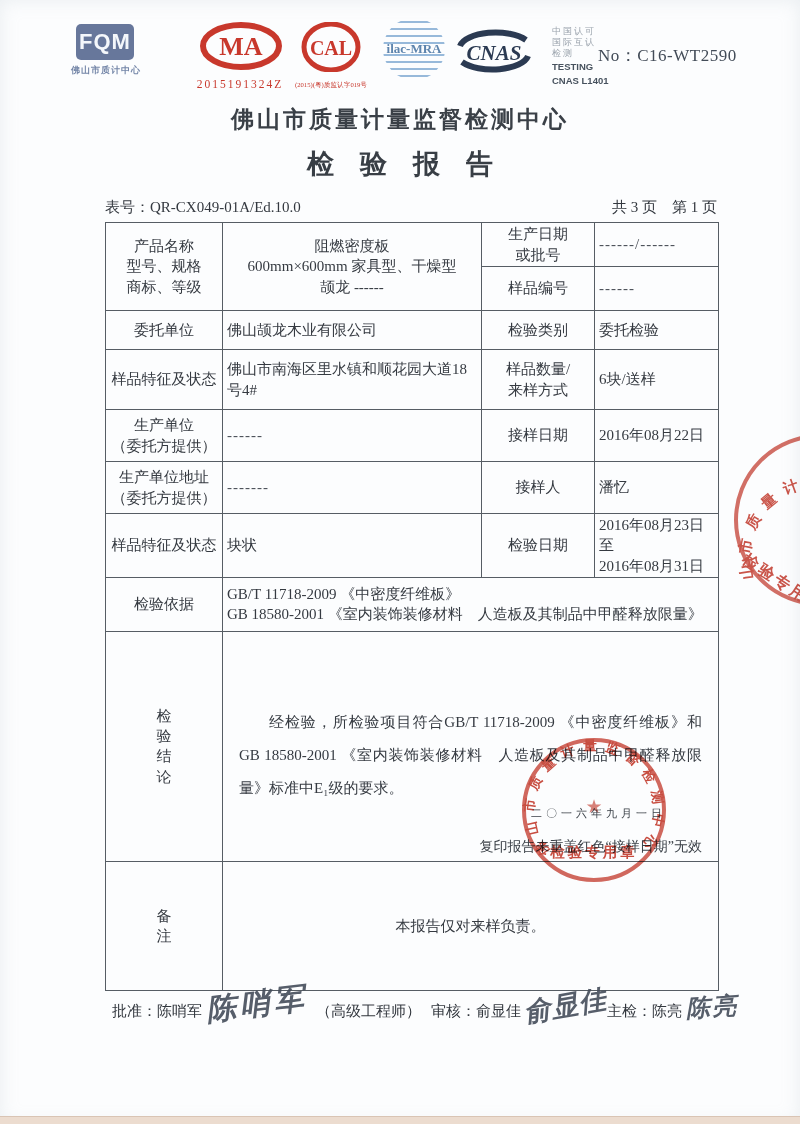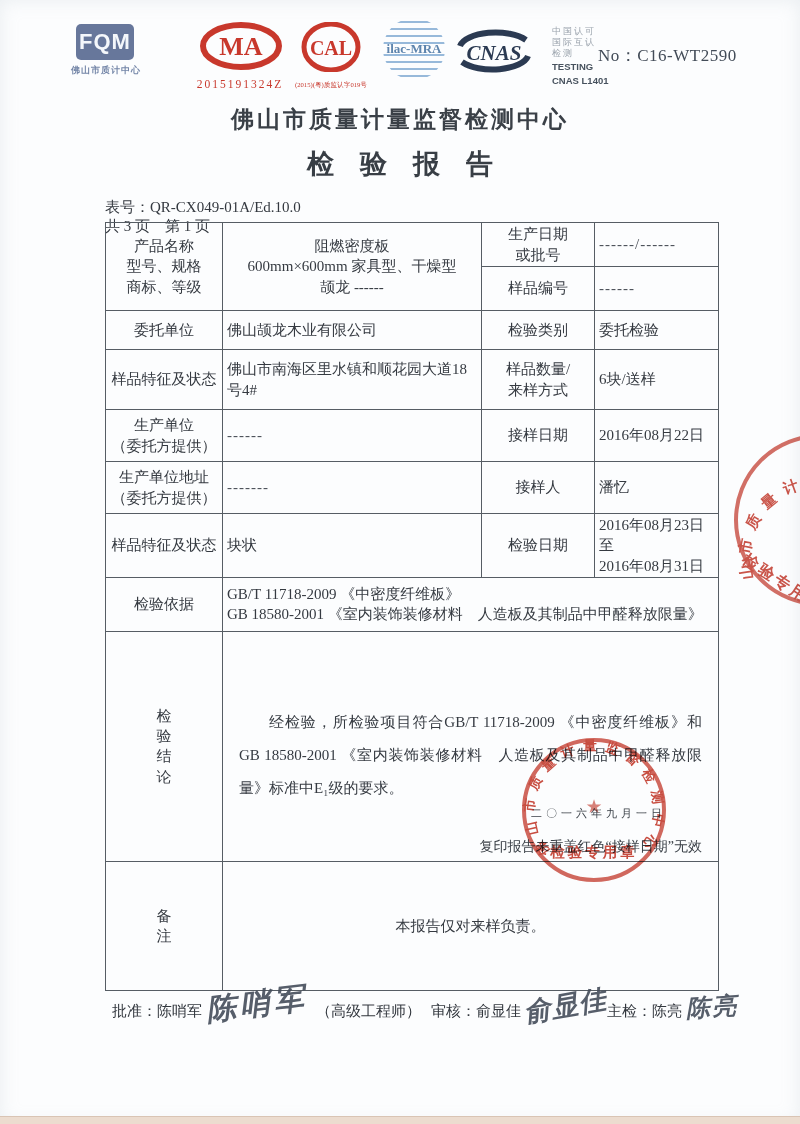--- a/index.html
+++ b/index.html
@@ -25,21 +25,21 @@
   .cnas-txt .cn{color:#9aa3ac;font-size:9px;line-height:11px;letter-spacing:2px;}
   .cnas-txt .en{color:#47525e;font-size:9.5px;font-weight:bold;line-height:12px;margin-top:2px;}
   .report-no{left:598px;top:44px;font-size:17px;color:#434c58;letter-spacing:.5px;}
   
   .org-title{left:0;top:104px;width:100%;text-align:center;font-size:23px;font-weight:600;
         letter-spacing:3px;color:#3a4047;}
   .report-title{left:0;top:146px;width:100%;text-align:center;font-size:27px;font-weight:700;
         letter-spacing:26px;text-indent:26px;color:#383e45;}
   
   .form-line{left:105px;top:198px;width:612px;display:flex;justify-content:space-between;
-        font-size:15px;color:#33383f;flex-direction:column;}
+        font-size:15px;color:#33383f;}
   
   table.report{position:absolute;left:105px;top:222px;width:613px;border-collapse:collapse;
         table-layout:fixed;font-size:15px;color:#353a41;border-radius:8px;}
   table.report td{border:1px solid #565d64;padding:1px 4px;vertical-align:middle;line-height:1.35;}
   td.lab{text-align:center;}
   td.val{text-align:left;padding-left:10px;}
   td.cen{text-align:center;}
   .line{display:block;}
   .dash{letter-spacing:1px;color:#4a4f57;}
   .vlabel{display:flex;flex-direction:column;justify-content:space-around;align-items:center;

